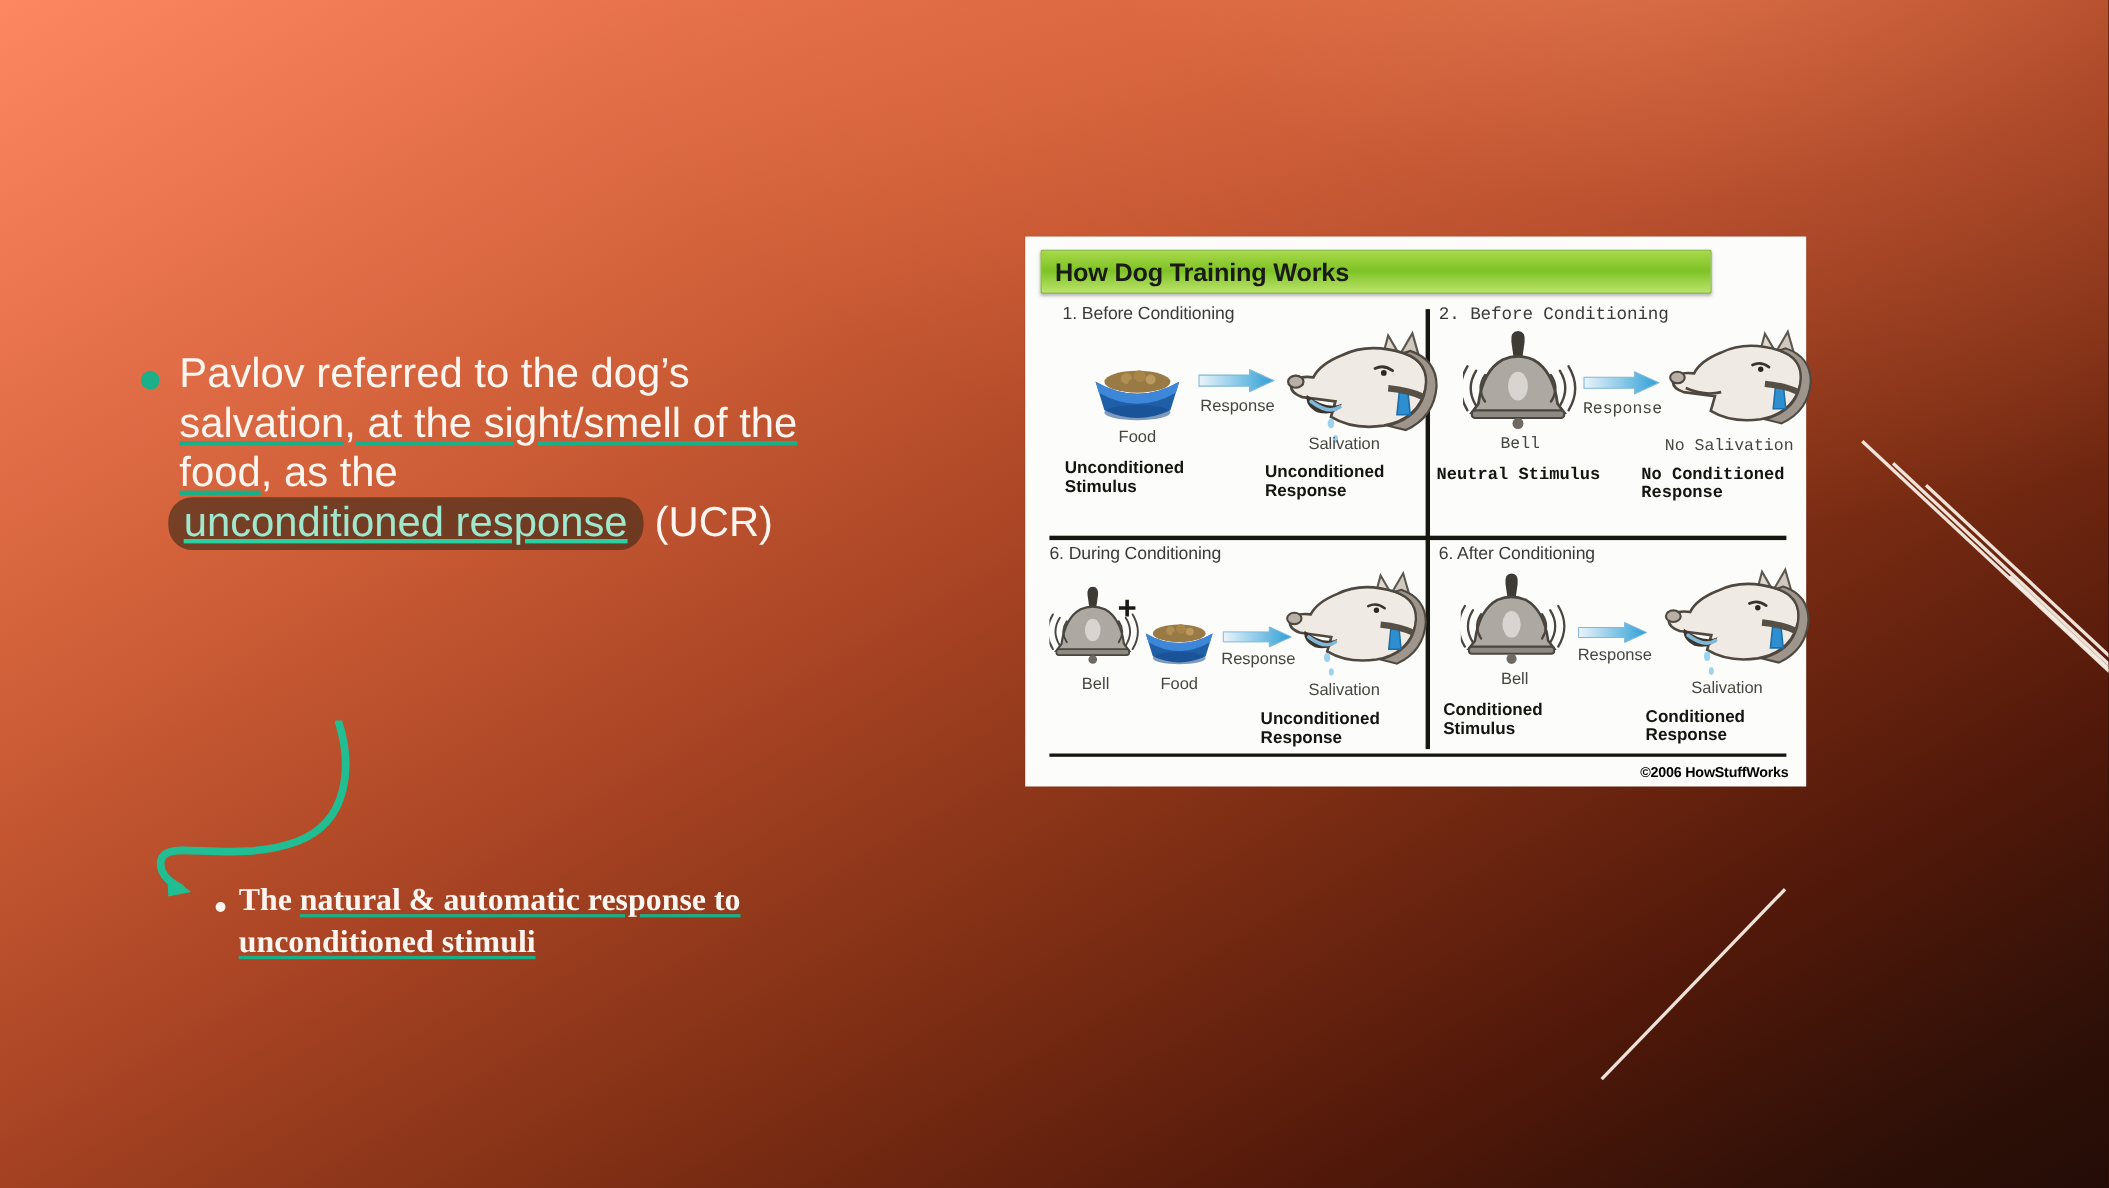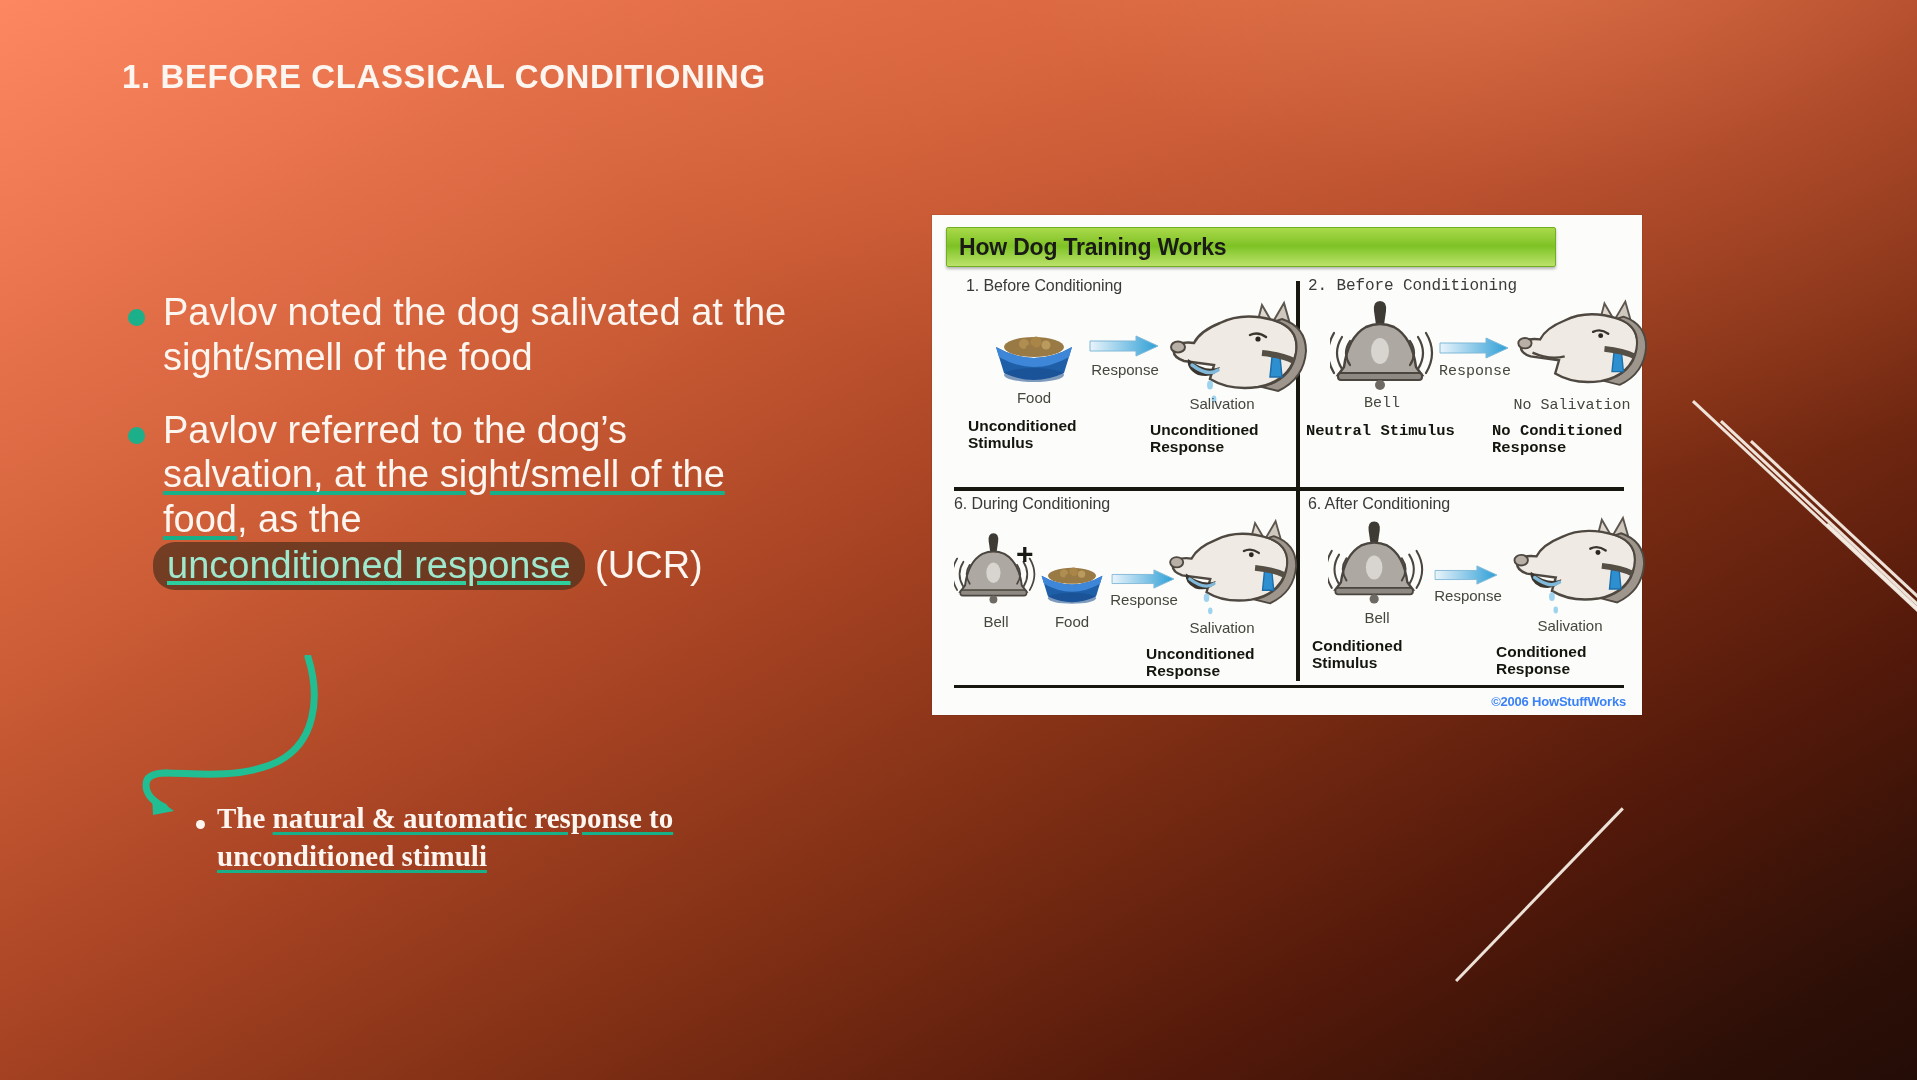--- a/index.html
+++ b/index.html
@@ -204,21 +204,21 @@
   .divider-bottom {
     position: absolute;
     left: 22px; top: 470px;
     width: 670px; height: 3px;
     background: #17170F;
   }
   #copyright {
     position: absolute;
     right: 16px; bottom: 6px;
     font-size: 13px;
-    color: #3b82f6;
+    color: #000000;
     font-weight: bold;
     letter-spacing: -0.2px;
     margin-top: 44px;
   }
 
   
   .art { position: absolute; }
 </style>
 </head>
 <body>
@@ -226,30 +226,23 @@
 <div id="slide">
 
   <div class="deco">
     <div class="deco-line" style="left:1694px; top:400px; width:330px; height:3px; transform:rotate(43deg);"></div>
     <div class="deco-line" style="left:1722px; top:420px; width:330px; height:3px; transform:rotate(43deg);"></div>
     <div class="deco-line" style="left:1752px; top:440px; width:330px; height:3px; transform:rotate(43deg);"></div>
     <div class="deco-line" style="left:1828px; top:523px; width:300px; height:3px; transform:rotate(43deg);"></div>
     <div class="deco-line" style="left:1455px; top:980px; width:240px; height:3px; transform:rotate(-46deg);"></div>
   </div>
 
-  <div id="title">1. BEFORE CLASSICAL CONDITIONING</div>
 
   <div id="body-block">
 
-    <div class="bullet-row">
-      <div class="bullet-dot"></div>
-      <div class="bullet-text">
-        <span>Pavlov noted the dog salivated at the sight/smell of the food</span>
-      </div>
-    </div>
 
     <div class="bullet-row" style="margin-top:28px;">
       <div class="bullet-dot"></div>
       <div class="bullet-text">
         <span>Pavlov referred to the dog’s </span><span class="u-teal">salvation, at the sight/smell of the food</span><span>, as the </span><span class="hl-pill">unconditioned response</span><span> (UCR)</span>
       </div>
     </div>
 
   </div>
 

